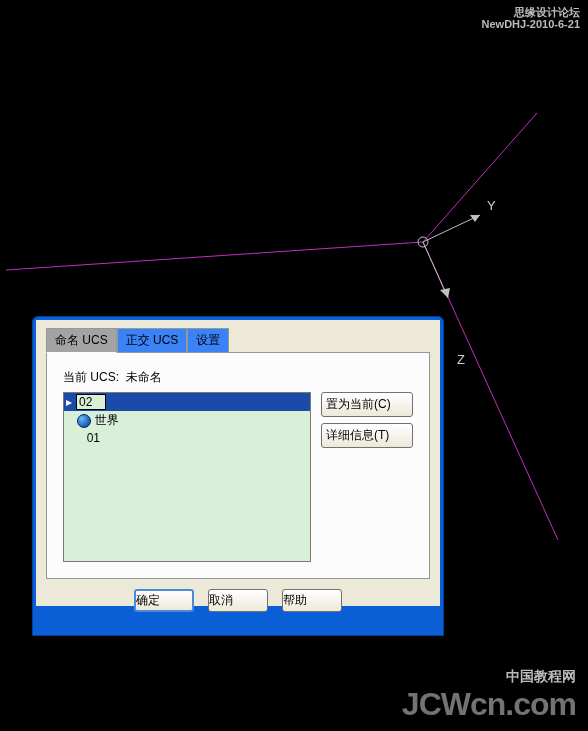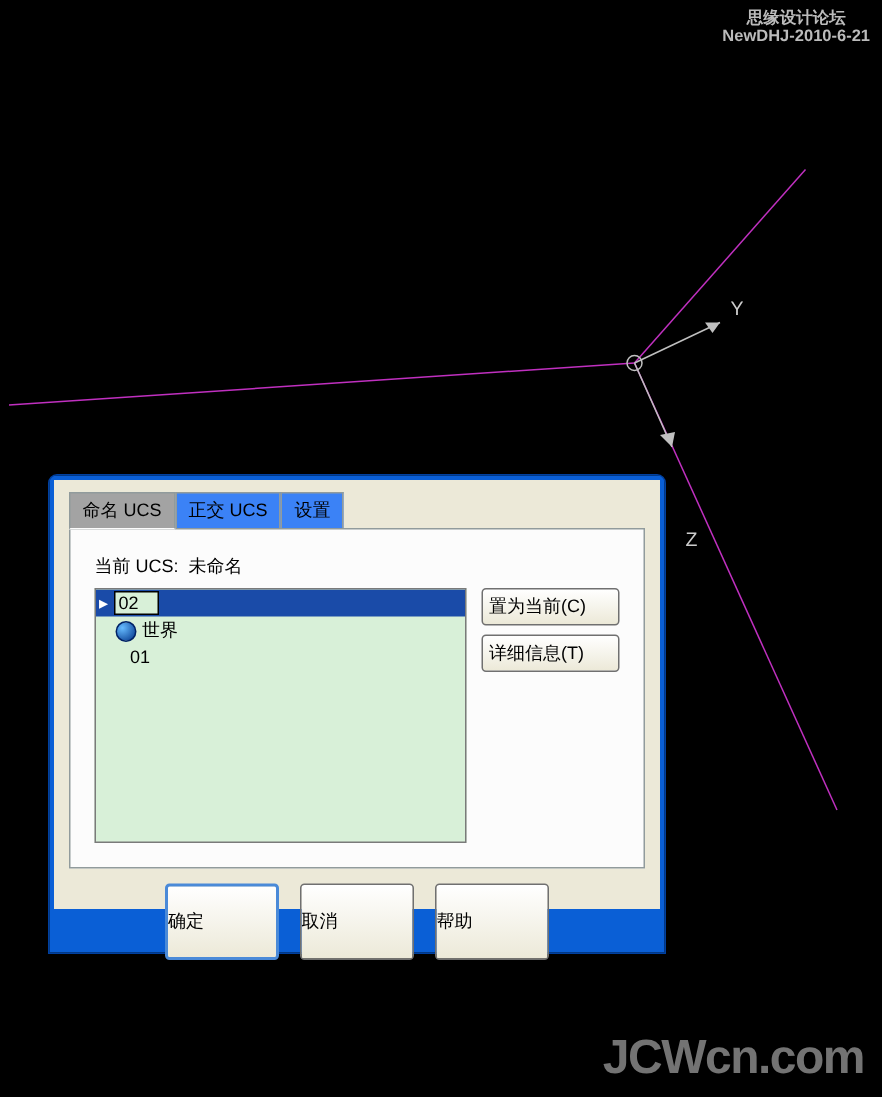--- a/index.html
+++ b/index.html
@@ -1,21 +1,21 @@
 <!DOCTYPE html>
 <html><head>
 <meta charset="utf-8">
 <style>
 * { margin: 0; padding: 0; box-sizing: border-box; }
 body { width: 588px; height: 731px; background: #000; font-family: "SimSun", "Microsoft YaHei", sans-serif; font-size: 12px; position: relative; overflow: hidden; }
 
 .canvas-area { position: absolute; top: 0; left: 0; width: 100%; height: 100%; background: #000; }
 .canvas-area svg { width: 100%; height: 100%; }
 
-.watermark-top { position: absolute; top: 6px; right: 8px; color: #bbb; font-size: 11px; font-weight: bold; text-align: center; line-height: 12px; }
+.watermark-top { position: absolute; top: 6px; right: 8px; color: #bbb; font-size: 11px; font-weight: bold; text-align: right; line-height: 12px; }
 .watermark-bottom { position: absolute; bottom: 8px; right: 12px; text-align: right; }
 .watermark-bottom .line1 { color: #bbb; font-size: 14px; font-weight: bold; }
 .watermark-bottom .line2 { color: #737373; font-size: 32px; font-weight: bold; font-family: Arial, sans-serif; letter-spacing: -1px; }
 
 .dialog {
   position: absolute;
   left: 32px;
   top: 316px;
   width: 412px;
   height: 320px;
@@ -109,21 +109,21 @@
   border: 1px solid #707070;
   border-radius: 3px;
   padding: 3px 4px;
   font-size: 12px;
   cursor: pointer;
   text-align: left;
   font-family: inherit;
 }
 
 .dialog-footer { display: flex; justify-content: center; gap: 14px; margin-top: 10px; }
-.dialog-footer .xp-button { width: 76px; padding: 15px 0; font-family: Liberation Serif, serif; }
+.dialog-footer .xp-button { width: 60px; padding: 1px 0; font-family: Liberation Serif, serif; }
 .dialog-footer .xp-button.default { border: 2px solid #4a8ad8; }
 
 .axis-label { position: absolute; color: #ccc; font-size: 13px; }
 </style>
 </head>
 <body>
 
 <div class="canvas-area">
   <svg viewBox="0 0 588 731">
     <line x1="6" y1="270" x2="423" y2="242" stroke="#c030c0" stroke-width="1"></line>
@@ -177,14 +177,15 @@
     </div>
     <div class="dialog-footer">
       <button class="xp-button default">确定</button>
       <button class="xp-button">取消</button>
       <button class="xp-button">帮助</button>
     </div>
   </div>
 </div>
 
 <div class="watermark-bottom">
+  <div class="line1">中国教程网</div>
   <div class="line2">JCWcn.com</div>
 </div>
 
 </body></html>

